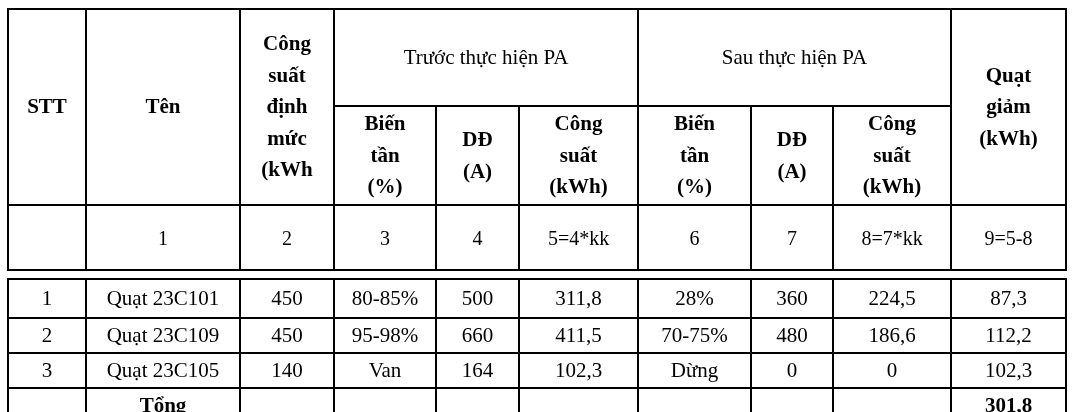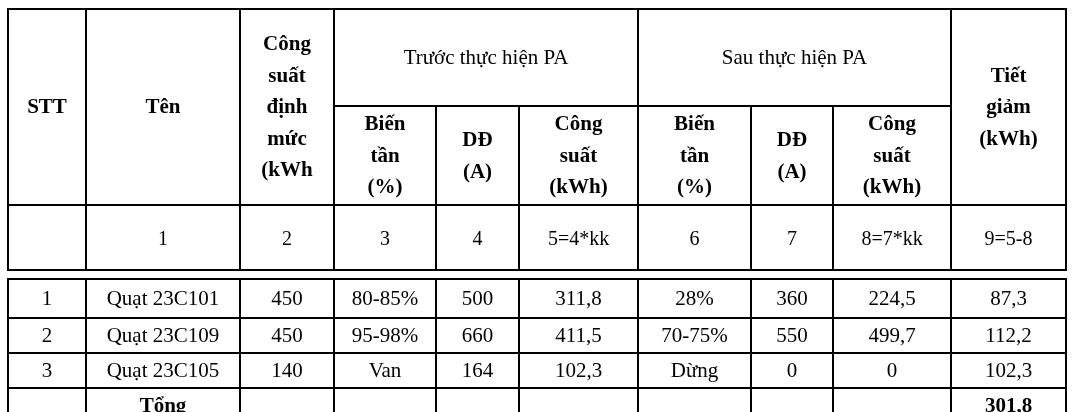--- a/index.html
+++ b/index.html
@@ -81,21 +81,21 @@
         <tr class="r-group">
       <td rowspan="2" class="hdr">STT</td>
       <td rowspan="2" class="hdr">Tên</td>
       <td rowspan="2" class="hdr pre">Công
 suất
 định
 mức
 (kWh</td>
       <td colspan="3" class="group-hdr">Trước thực hiện PA</td>
       <td colspan="3" class="group-hdr">Sau thực hiện PA</td>
-      <td rowspan="2" class="hdr pre">Tiết
+      <td rowspan="2" class="hdr pre">Quạt
 giảm
 (kWh)</td>
     </tr>
     <tr class="r-sub">
       <td class="hdr pre">Biến
 tần
 (%)</td>
       <td class="hdr pre">DĐ
 (A)</td>
       <td class="hdr pre">Công
@@ -152,22 +152,22 @@
       <td>87,3</td>
     </tr>
     <tr class="r-data">
       <td>2</td>
       <td>Quạt 23C109</td>
       <td>450</td>
       <td>95-98%</td>
       <td>660</td>
       <td>411,5</td>
       <td>70-75%</td>
-      <td>550</td>
-      <td>499,7</td>
+      <td>480</td>
+      <td>186,6</td>
       <td>112,2</td>
     </tr>
     <tr class="r-data">
       <td>3</td>
       <td>Quạt 23C105</td>
       <td>140</td>
       <td>Van</td>
       <td>164</td>
       <td>102,3</td>
       <td>Dừng</td>

